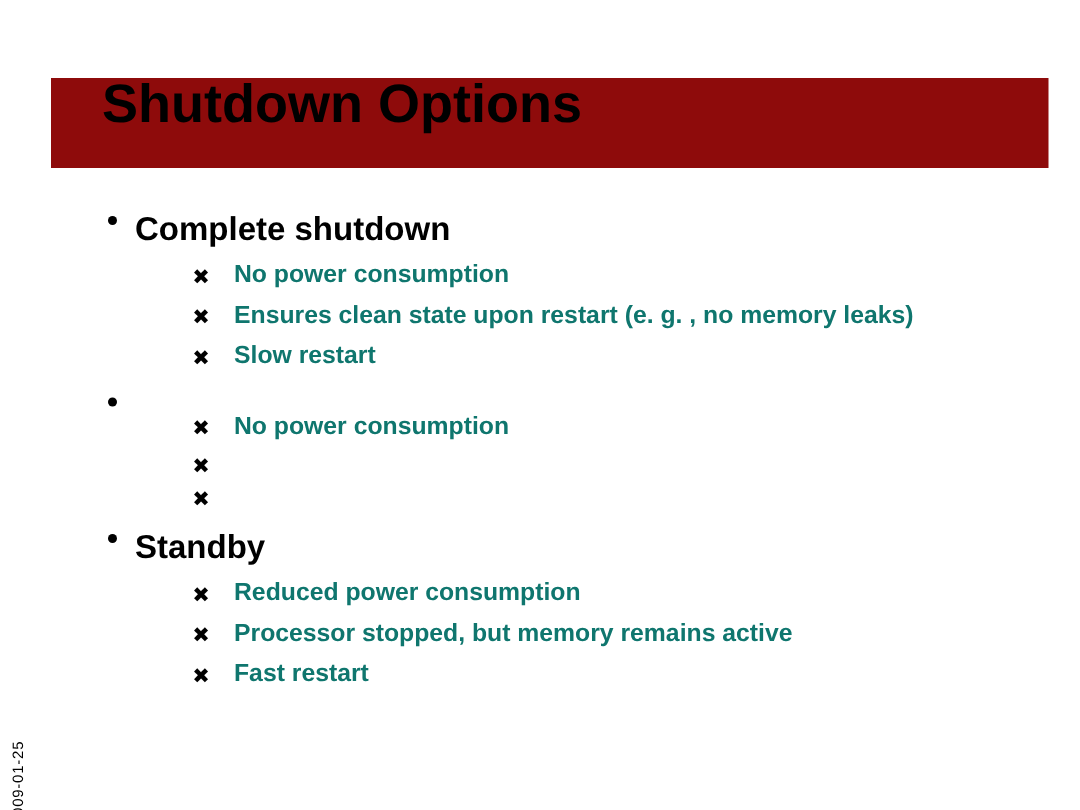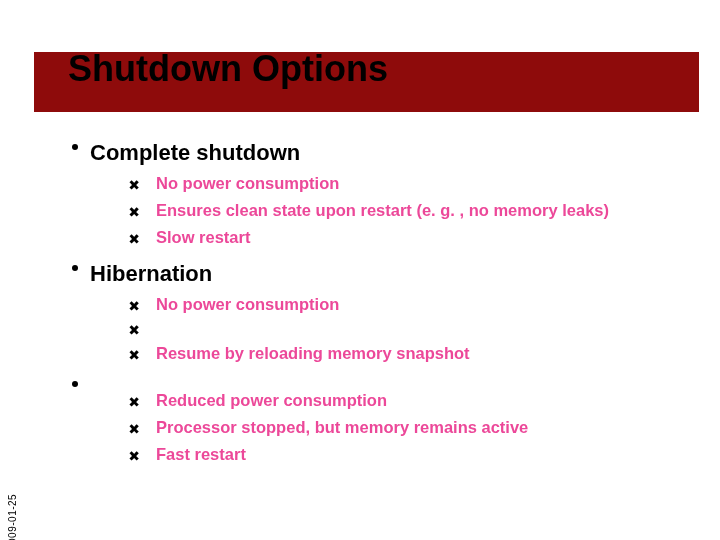--- a/index.html
+++ b/index.html
@@ -49,21 +49,21 @@
   .l2 .marker {
     font-size: 14px; color: #000;
     margin-right: 14px;
     width: 16px;
     flex: none;
     text-align: center;
     line-height: 1;
     position: relative;
     top: 1px;
   }
-  .l2 .txt { font-size: 16.5px; font-weight: bold; color: #ec4899; }
+  .l2 .txt { font-size: 16.5px; font-weight: bold; color: #0f766e; }
   .date-rail {
     position: absolute;
     left: 18px; bottom: 34px;
     transform: rotate(-90deg);
     transform-origin: left bottom;
     font-size: 10px;
     color: #000;
     letter-spacing: 0.5px;
   }
   .page-num {
@@ -95,36 +95,35 @@
       <span class="marker">✖</span>
       <span class="txt">Ensures clean state upon restart (e. g. , no memory leaks)</span>
     </div>
     <div class="l2">
       <span class="marker">✖</span>
       <span class="txt">Slow restart</span>
     </div>
 
     <div class="l1">
       <span class="dot"></span>
-      <span class="txt">Hibernation</span>
     </div>
     <div class="l2">
       <span class="marker">✖</span>
       <span class="txt">No power consumption</span>
     </div>
     <div class="l2">
       <span class="marker">✖</span>
     </div>
     <div class="l2">
       <span class="marker">✖</span>
-      <span class="txt">Resume by reloading memory snapshot</span>
     </div>
 
     <div class="l1">
       <span class="dot"></span>
+      <span class="txt">Standby</span>
     </div>
     <div class="l2">
       <span class="marker">✖</span>
       <span class="txt">Reduced power consumption</span>
     </div>
     <div class="l2">
       <span class="marker">✖</span>
       <span class="txt">Processor stopped, but memory remains active</span>
     </div>
     <div class="l2">

